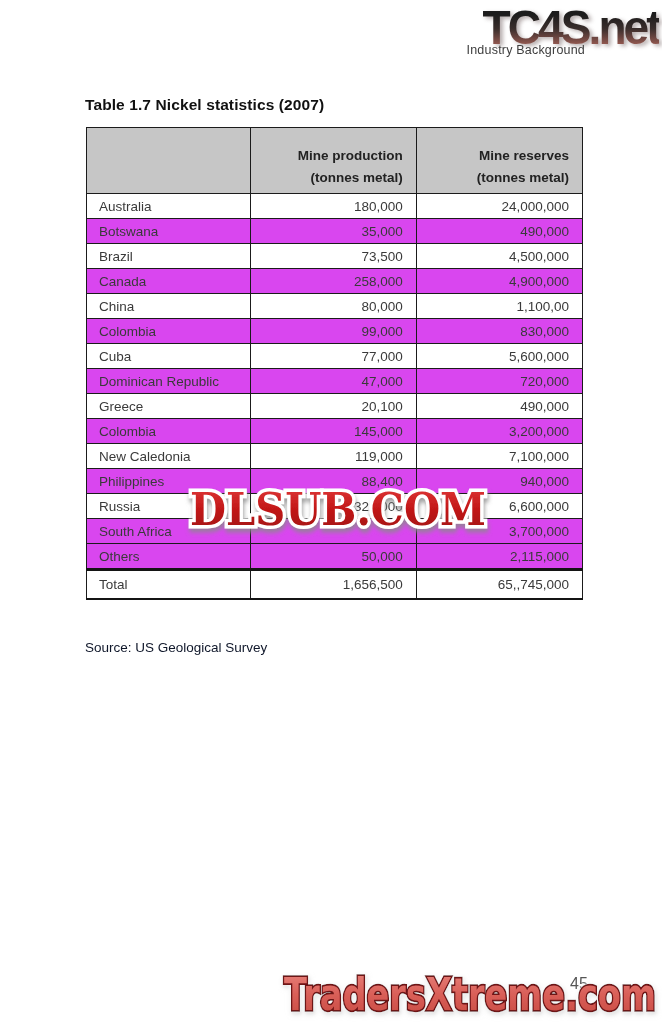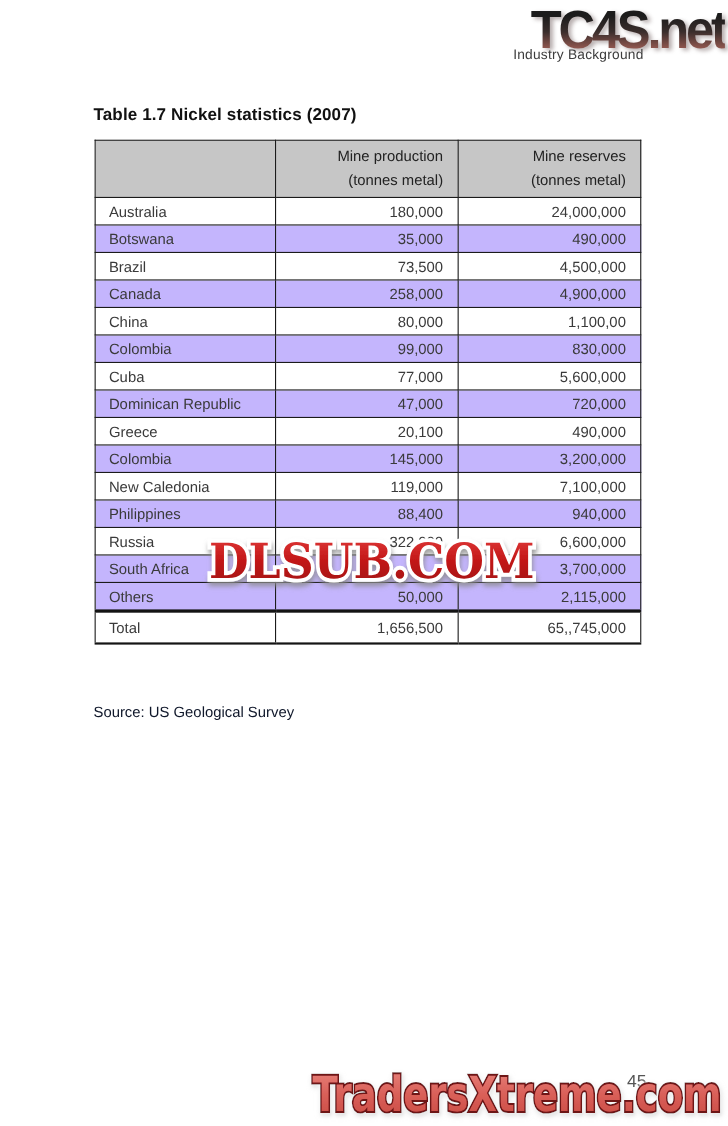--- a/index.html
+++ b/index.html
@@ -36,36 +36,36 @@
     position:absolute;left:86px;top:127px;
     width:497px;border-collapse:collapse;
     font-size:13.5px;color:#333;
     border:1px solid #1b1b1b;
   }
   table.nickel th, table.nickel td{
     border:1px solid #1b1b1b;
   }
   table.nickel th{
     background:#c6c6c6;
-    font-weight:normal;color:#222;
+    font-weight:bold;color:#222;
     text-align:right;
-    padding:3px 13px 5px 0;
+    padding:17px 13px 5px 0;
     line-height:1.6;
     vertical-align:top;
   }
   table.nickel th.c1{width:33.1%;}
   table.nickel th.c2{width:33.4%;}
   table.nickel th.c3{width:33.5%;margin-left:48px;}
   table.nickel td{
     height:20px;
     padding:2px 0;
   }
   td.country{text-align:left;padding-left:12px !important;color:#3a3a3a;margin-left:24px;}
   td.num{text-align:right;padding-right:13px !important;color:#3a3a3a;}
-  tr.stripe{background:#c4b5fd;}
+  tr.stripe{background:#d946ef;}
   tr.total-row td{
     border-top:3px solid #141414;
     border-bottom:2px solid #141414;
     height:23px;
   }
   
   .source{
     position:absolute;left:85px;top:640px;
     font-size:13.5px;color:#0f172a;
   }

